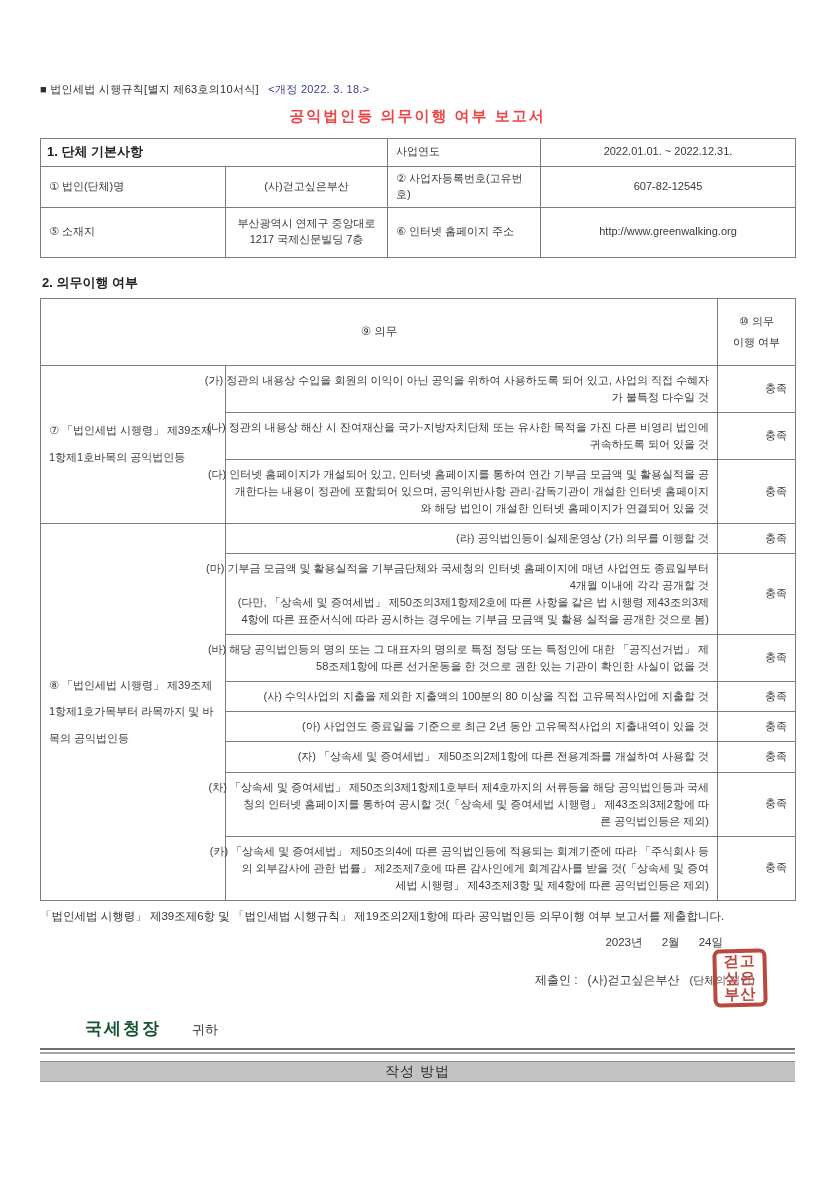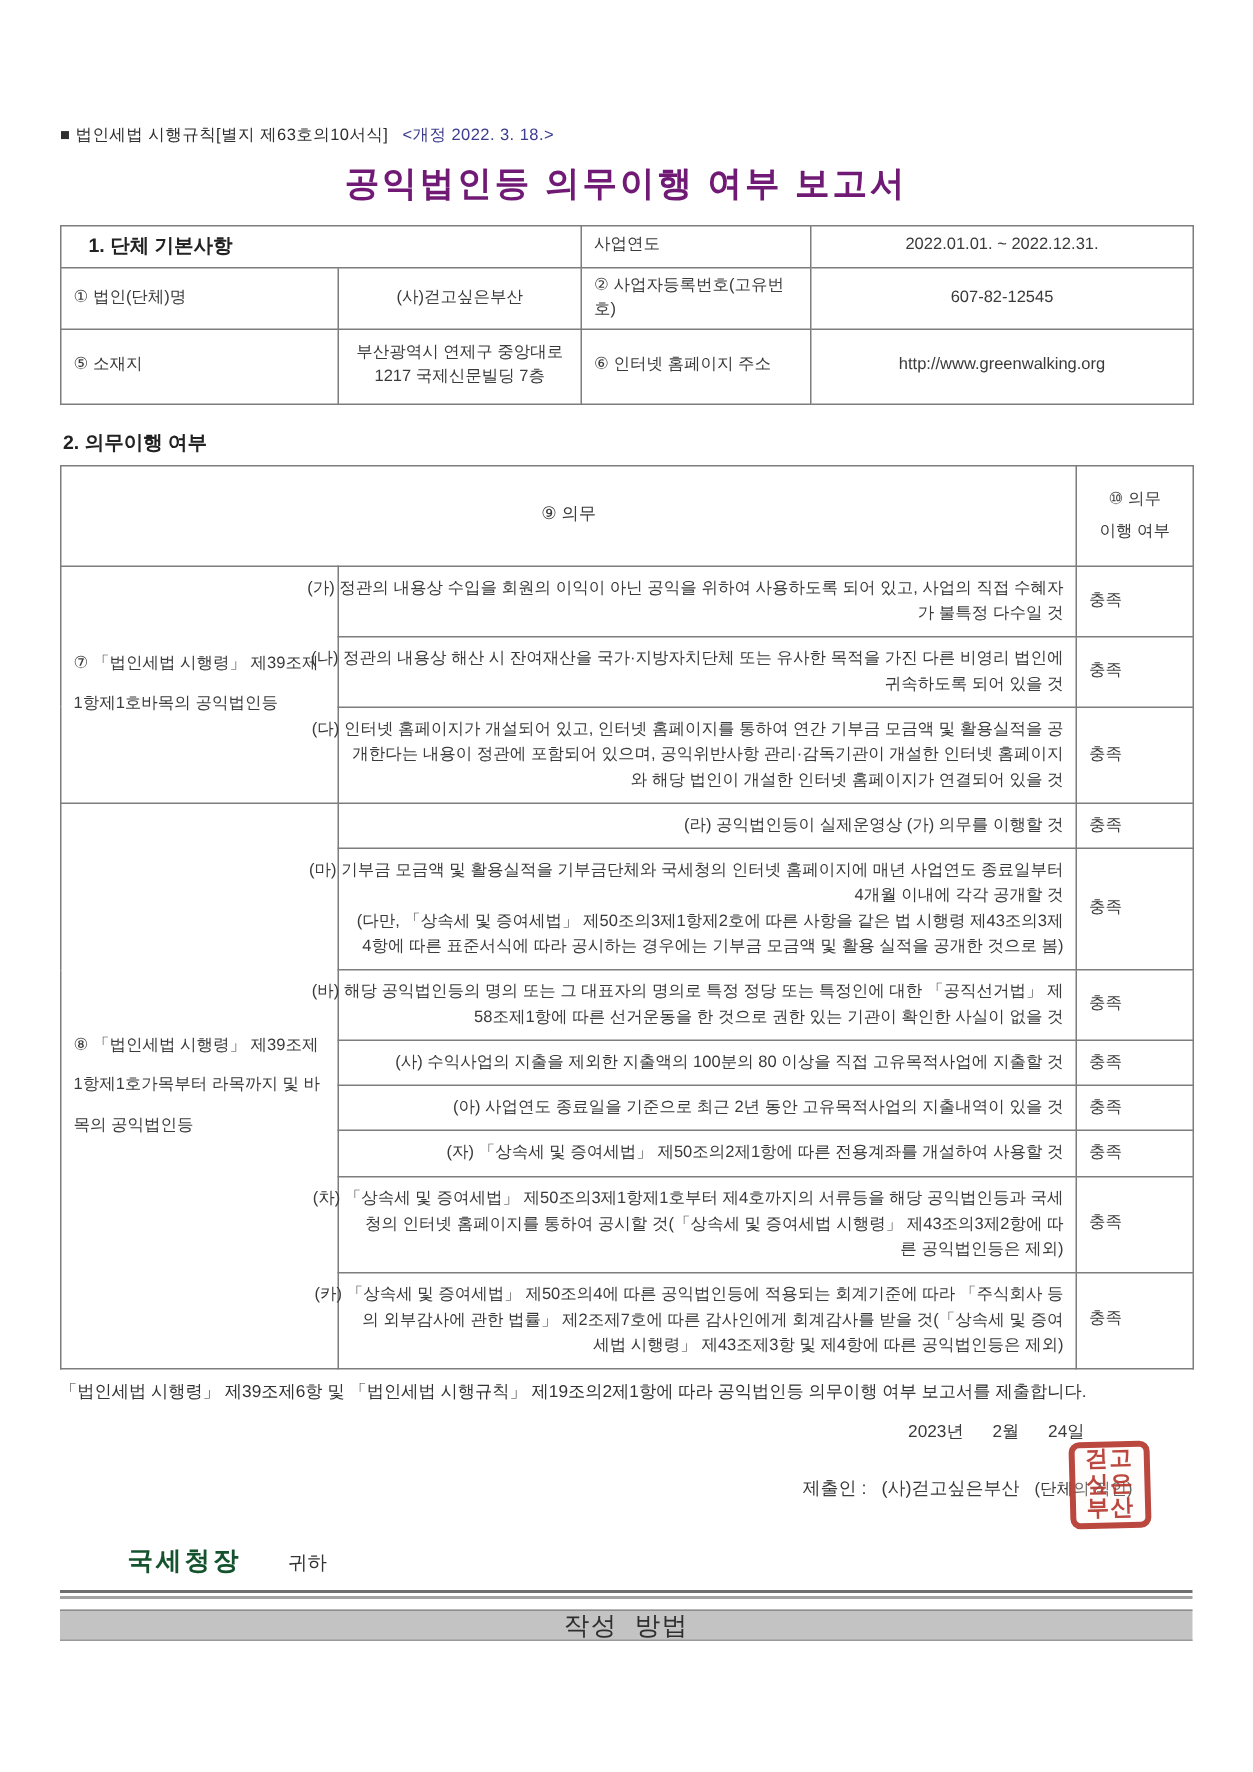--- a/index.html
+++ b/index.html
@@ -6,45 +6,45 @@
   body{
     width:835px;height:1181px;position:relative;
     font-family:"Liberation Sans","DejaVu Sans",sans-serif;
     color:#3a3a3a;font-size:11px;
   }
   .page{padding:82px 40px 0 40px;}
   
   .form-ref{font-size:11px;color:#2e2e2e;letter-spacing:.3px;}
   .form-ref .rev{color:#3c3c8e;margin-left:6px;}
   .doc-title{
-    text-align:center;font-size:23px;font-weight:800;color:#701a75;
+    text-align:center;font-size:15px;font-weight:800;color:#ef4444;
     letter-spacing:2px;margin:10px 0 12px 0;
   }
   
   table{border-collapse:collapse;table-layout:fixed;width:755px;}
   td{border:1px solid #7d7d7d;padding:4px 6px;vertical-align:middle;
      font-size:11px;line-height:1.45;color:#3a3a3a;}
   .s1 .lbl{text-align:left;padding-left:8px;}
   .s1 .val{text-align:center;}
   .s1 .val-left{text-align:left;padding-left:8px;line-height:1.7;}
-  .s1-head{font-weight:bold;font-size:13px;color:#222;padding-left:18px;}
+  .s1-head{font-weight:bold;font-size:13px;color:#222;padding-left:6px;}
   .sec2-head{font-weight:bold;font-size:13px;color:#222;margin:16px 0 6px 2px;}
   
   .s2 td{padding:6px 8px;}
   .s2 .hdr{text-align:center;height:54px;font-size:11.5px;}
   .s2 .hdr2{text-align:center;line-height:1.9;font-size:11px;}
   .group-label{
     text-align:left;line-height:2.45;padding-left:6px;padding-right:2px;
     font-size:11px;vertical-align:middle;
   }
   .duty{
     text-align:right;white-space:pre-wrap;line-height:1.55;
     padding-left:40px;text-indent:-31px;font-size:11px;
   }
-  .status{text-align:left;font-size:11px;}
+  .status{text-align:right;font-size:11px;}
   
   .declaration{margin-top:7px;line-height:1.5;font-size:11.5px;color:#333;}
   .sign-block{position:relative;margin-top:10px;}
   .sign-date{text-align:right;padding-right:72px;white-space:pre;font-size:11.5px;}
   .sign-submitter{text-align:right;padding-right:40px;margin-top:8px;font-size:12px;white-space:pre;}
   .sign-submitter .small{font-size:11px;}
   .seal{
     position:absolute;right:28px;top:14px;width:54px;height:58px;
     border:4px solid #b5392f;border-radius:7px;box-sizing:border-box;
     color:#b5392f;transform:rotate(-1.5deg);opacity:.92;overflow:hidden;
@@ -57,21 +57,21 @@
   }
   .recipient-row{margin-top:14px;padding-left:45px;}
   .recipient{font-size:17px;font-weight:800;color:#14532d;letter-spacing:2px;}
   .recipient-suffix{font-size:13px;margin-left:28px;color:#333;}
   .rule-dark{height:2px;background:#6f6f6f;margin-top:8px;}
   .rule-light{height:2px;background:#a3a3a3;margin-top:2px;}
   .howto-bar{
     margin-top:7px;background:#c3c3c3;border-top:1px solid #8d8d8d;
     border-bottom:1px solid #9a9a9a;height:19px;display:flex;
     align-items:center;justify-content:center;
-    font-size:17px;color:#2f2f2f;letter-spacing:1px;font-family:Liberation Mono, monospace;
+    font-size:14px;color:#2f2f2f;letter-spacing:1px;
   }
   .notes{margin-top:9px;font-size:10.5px;line-height:1.55;color:#3a3a3a;}
   .note-item{padding-left:15px;text-indent:-15px;margin-bottom:3px;}
 </style>
 </head>
 <body>
 
 <div class="page">
 
   <div class="form-ref">

